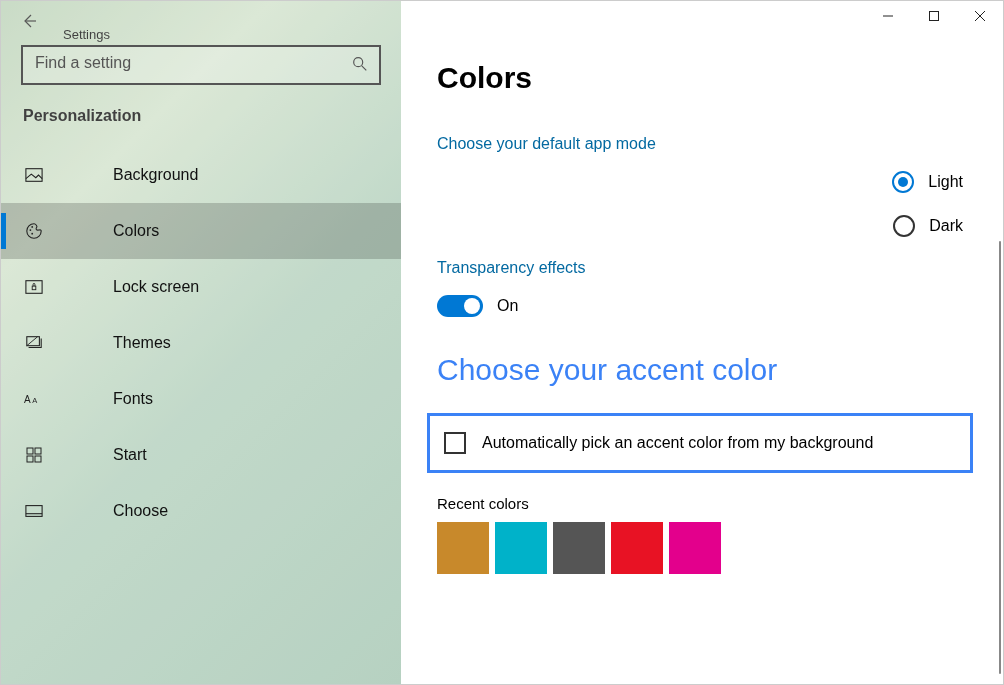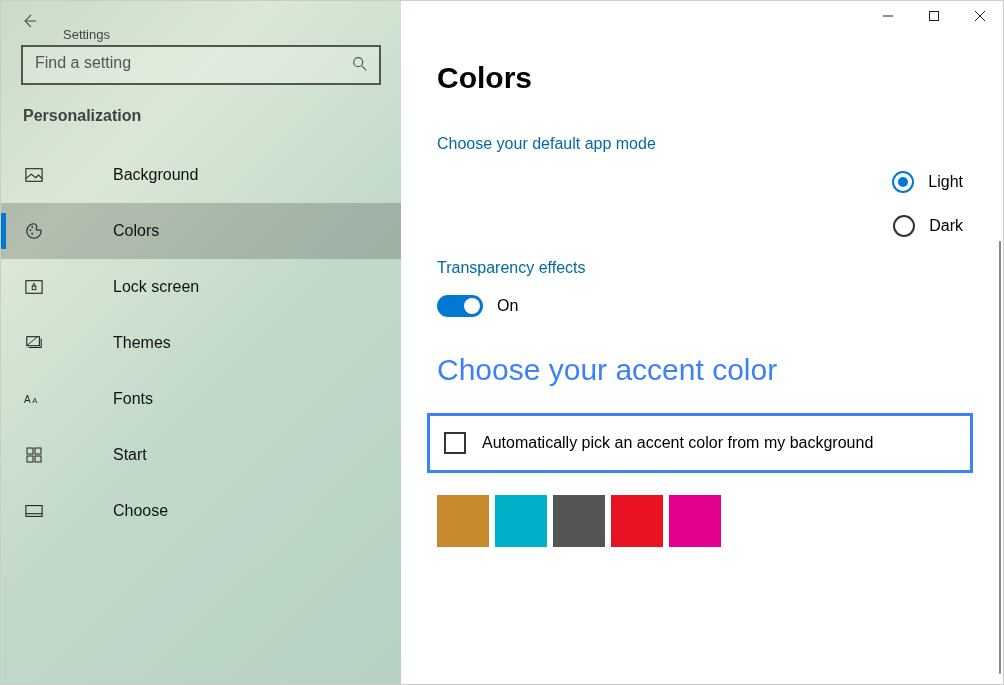--- a/index.html
+++ b/index.html
@@ -184,20 +184,21 @@
       <div class="toggle"></div>
       <span>On</span>
     </div>
 
     <div class="sub-h">Choose your accent color</div>
     <div class="highlight-box">
       <span class="checkbox"></span>
       <span style="font-size:16px;">Automatically pick an accent color from my background</span>
     </div>
 
+    <div class="recent-label">Recent colors</div>
     <div class="swatches">
       <div class="swatch" style="background:#c8892b"></div>
       <div class="swatch" style="background:#00b2c9"></div>
       <div class="swatch" style="background:#555555"></div>
       <div class="swatch" style="background:#e81224"></div>
       <div class="swatch" style="background:#e3008c"></div>
     </div>
 
     <div class="scroll-line"></div>
   </div>

